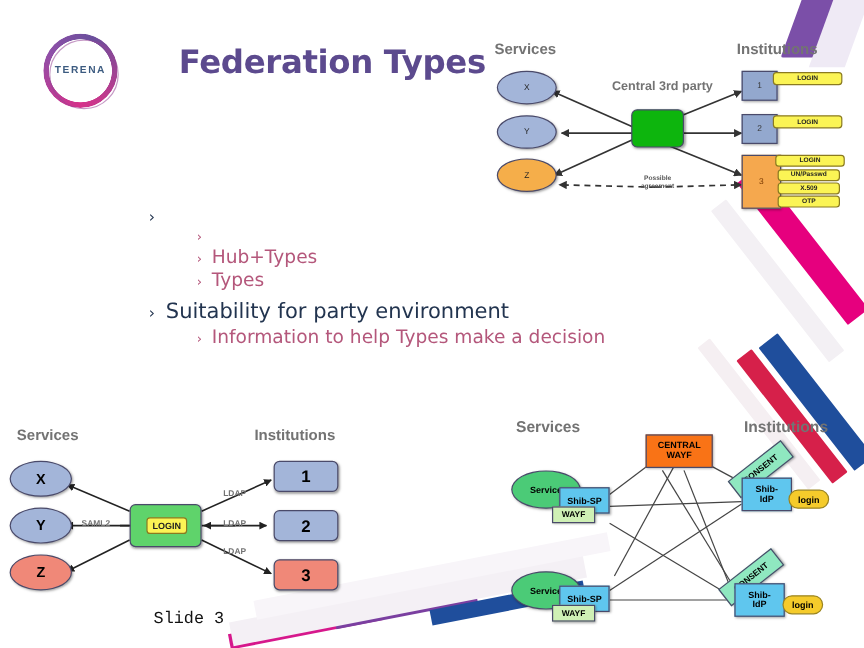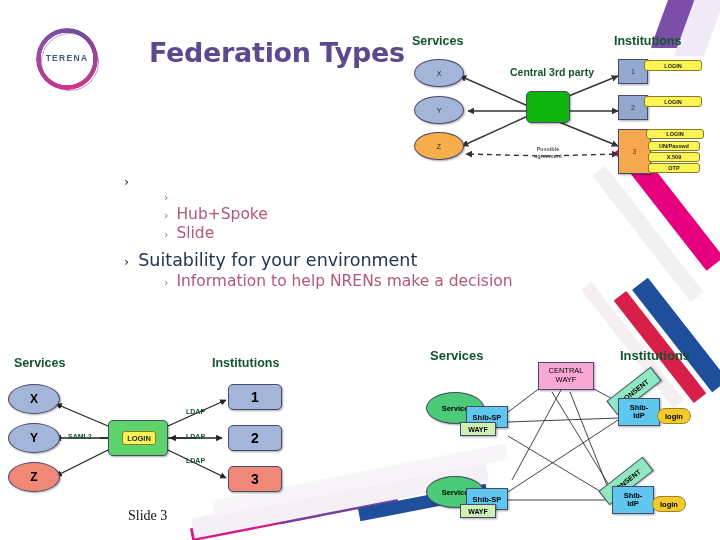--- a/index.html
+++ b/index.html
@@ -87,28 +87,28 @@
     display: flex; align-items: baseline; gap: 8px;
     font-size: 15.5px; color: #B4577B;
     margin-left: 40px; margin-bottom: 1px;
   }
   .b2 .chev { font-size: 11px; color: #B4577B; }
   .gap { height: 7px; }
 
   
   .slide-no {
     position: absolute; left: 128px; top: 508px;
-    font-size: 14px; color: #111; font-family: Liberation Serif, serif;
+    font-size: 14px; color: #111; font-family: Liberation Mono, monospace;
   }
 
   
   .diagram { position: absolute; }
   .dg-label {
     position: absolute; font-family: "Liberation Sans", sans-serif;
-    font-weight: bold; color: #14532d; white-space: nowrap;
+    font-weight: bold; color: #737373; white-space: nowrap;
   }
   .node { position: absolute; display: flex; align-items: center; justify-content: center;
           font-family: "Liberation Sans", sans-serif; text-align: center; white-space: nowrap; }
   .ellipse { border-radius: 50%; border: 1px solid #4a4a6a; box-shadow: 1px 1px 2px rgba(0,0,0,.35); }
   .rect { border: 1px solid #4a4a6a; box-shadow: 1px 1px 2px rgba(0,0,0,.35); }
   .rrect { border-radius: 5px; }
   .tag { border: 1px solid #8a7a20; border-radius: 3px; background: #FBF455; font-weight: bold; color: #222; }
   svg.edges { position: absolute; left: 0; top: 0; overflow: visible; }
 </style>
 </head>
@@ -146,34 +146,34 @@
 
   <div class="bullets">
     <div class="b1">
       <span class="chev">›</span>
     </div>
     <div class="b2">
       <span class="chev">›</span>
     </div>
     <div class="b2">
       <span class="chev">›</span>
-      <span>Hub+Spoke</span>
+      <span>Hub+Types</span>
     </div>
     <div class="b2">
       <span class="chev">›</span>
-      <span>Slide</span>
+      <span>Types</span>
     </div>
     <div class="gap"></div>
     <div class="b1">
       <span class="chev">›</span>
-      <span>Suitability for your environment</span>
+      <span>Suitability for party environment</span>
     </div>
     <div class="b2">
       <span class="chev">›</span>
-      <span>Information to help NRENs make a decision</span>
+      <span>Information to help Types make a decision</span>
     </div>
   </div>
 
   <div class="slide-no">Slide 3</div>
 
   <div class="diagram" style="left:396px; top:28px; width:324px; height:150px;">
 
     <svg class="edges" width="324" height="150">
       <defs>
         <marker id="ah1" viewBox="0 0 10 10" refX="9" refY="5" markerWidth="5" markerHeight="5" orient="auto">
@@ -278,21 +278,21 @@
         <line x1="96" y1="160" x2="206" y2="160"></line>
         <line x1="100" y1="140" x2="150" y2="48"></line>
         <line x1="158" y1="52" x2="196" y2="148"></line>
         <line x1="140" y1="52" x2="200" y2="150"></line>
       </g>
     </svg>
 
     <div class="dg-label" style="left:18px; top:8px; font-size:13px;">Services</div>
     <div class="dg-label" style="left:208px; top:8px; font-size:13px;">Institutions</div>
 
-    <div class="node rect" style="left:126px; top:22px; width:56px; height:28px; background:#f9a8d4; font-size:7.5px; font-weight:normal; color:#000; flex-direction:column; line-height:1.15;">
+    <div class="node rect" style="left:126px; top:22px; width:56px; height:28px; background:#f97316; font-size:7.5px; font-weight:bold; color:#000; flex-direction:column; line-height:1.15;">
       <span>CENTRAL</span>
       <span>WAYF</span>
     </div>
 
     <div class="node ellipse" style="left:14px; top:52px; width:58px; height:32px; background:#4BCB77; font-size:7.5px; font-weight:bold; color:#000;">Service</div>
     <div class="node rect" style="left:54px; top:66px; width:42px; height:22px; background:#5FC6EE; font-size:7.5px; font-weight:bold; color:#000;">Shib-SP</div>
     <div class="node rect" style="left:48px; top:82px; width:36px; height:14px; background:#CFF0B5; font-size:7px; font-weight:bold; color:#000;">WAYF</div>
 
     <div class="node rect" style="left:194px; top:42px; width:56px; height:18px; background:#8FE8C0; font-size:7px; font-weight:bold; color:#000; transform:rotate(-38deg); transform-origin:center;">CONSENT</div>
     <div class="node rect" style="left:206px; top:58px; width:42px; height:28px; background:#5FC6EE; font-size:7.5px; font-weight:bold; color:#000; flex-direction:column; line-height:1.1;">

